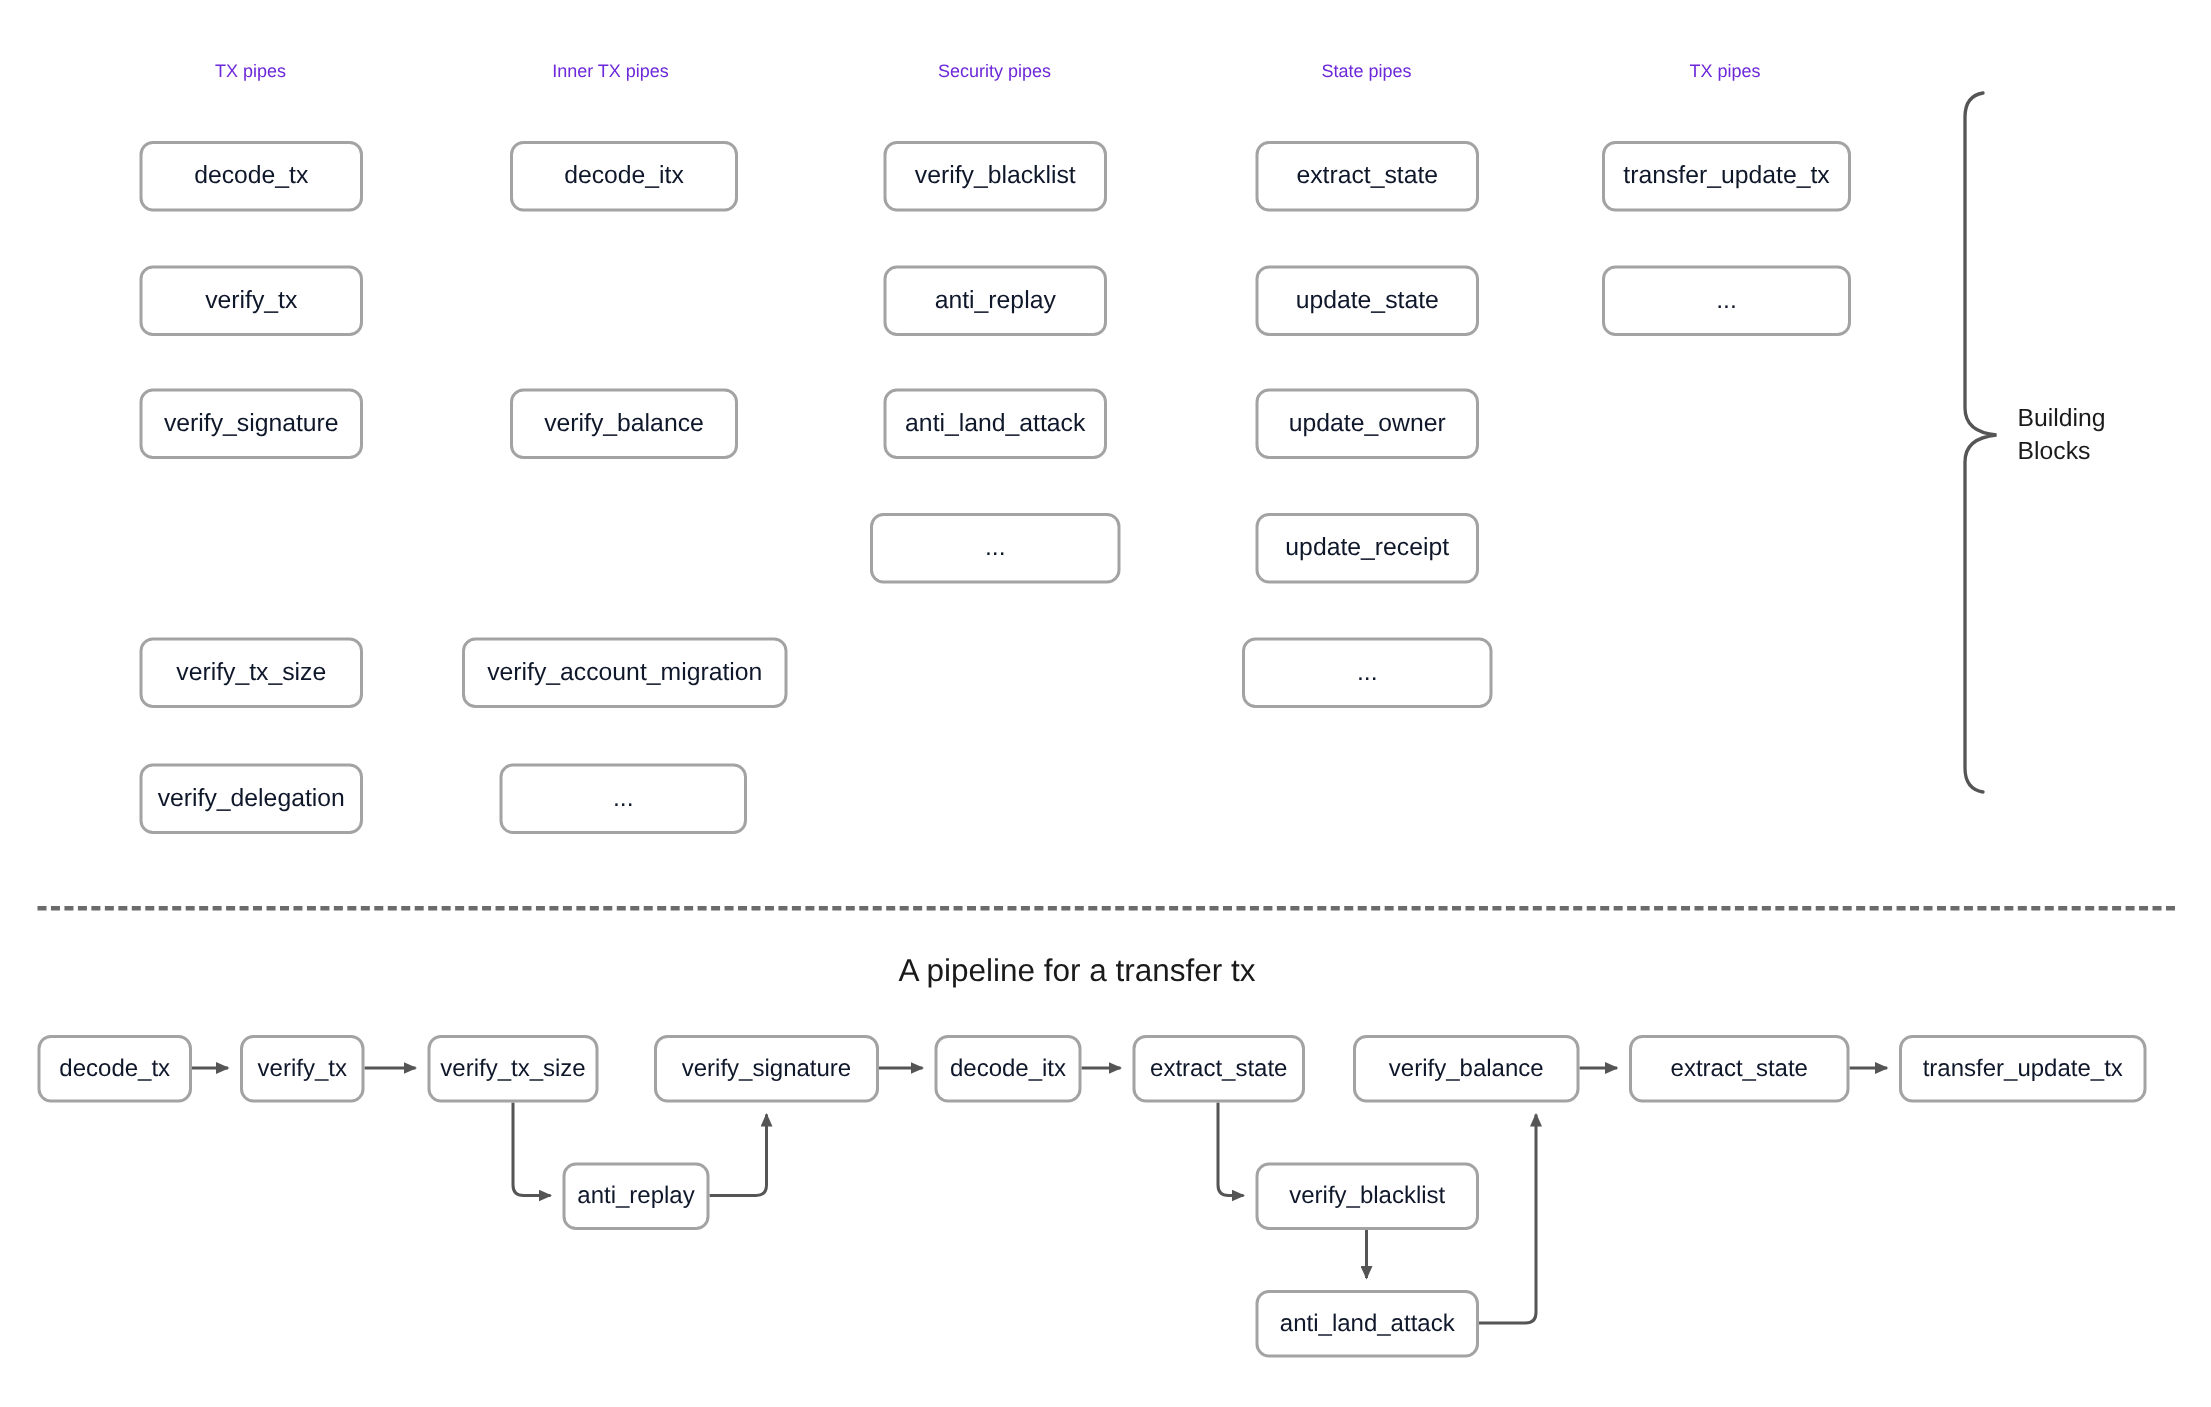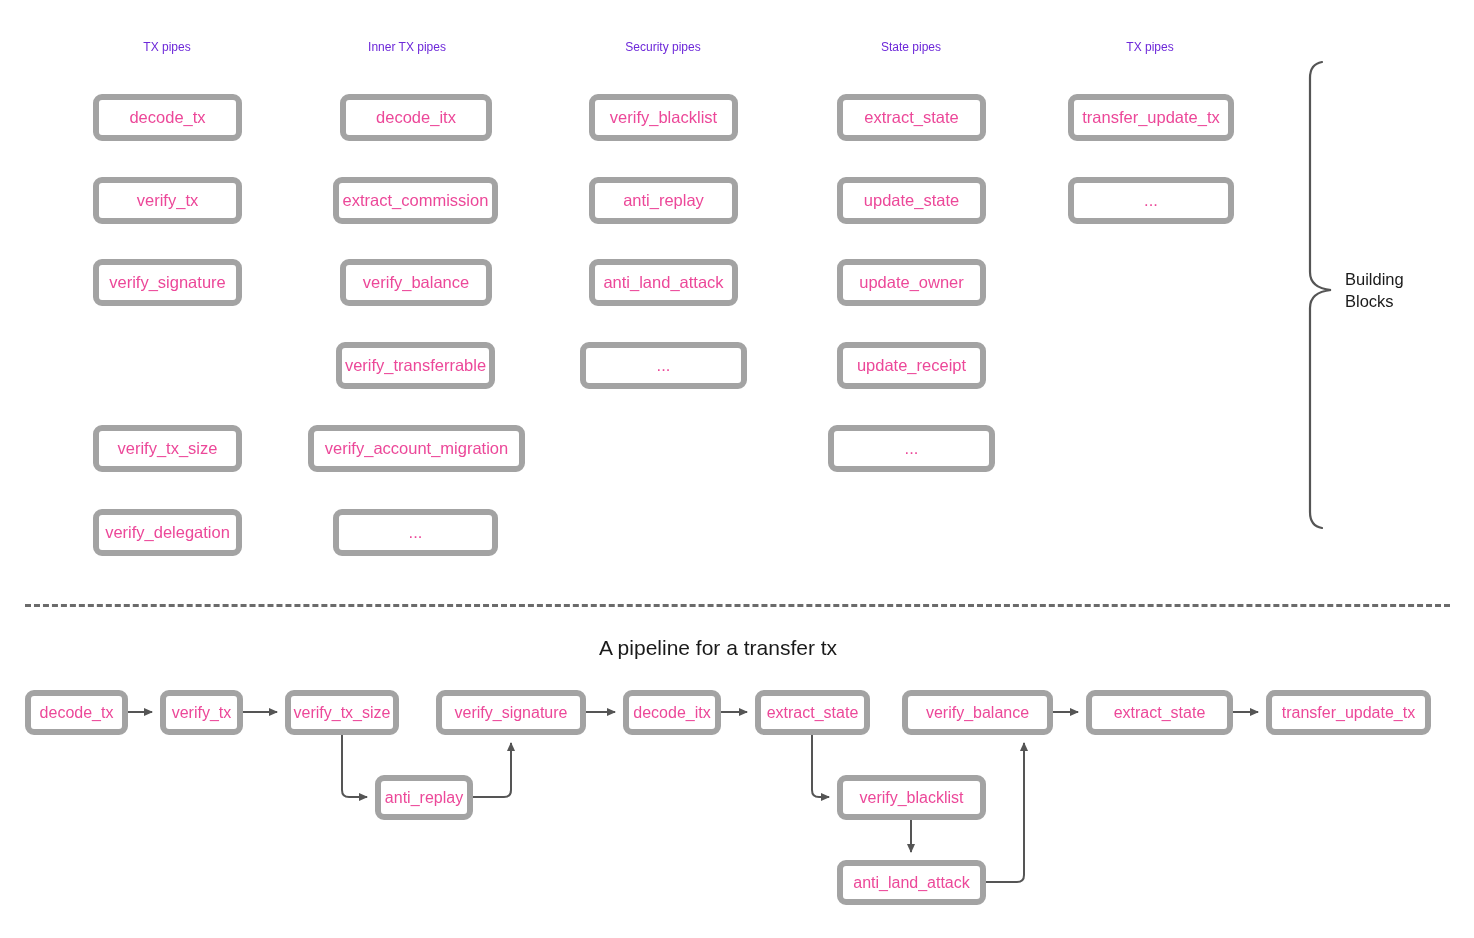--- a/index.html
+++ b/index.html
@@ -15,28 +15,28 @@
     position: relative;
     width: 1474px;
     height: 938px;
     background: #ffffff;
     overflow: hidden;
   }
   
   .node {
     position: absolute;
     box-sizing: border-box;
-    border: 6px solid #a3a3a3;
+    border: 2px solid #a3a3a3;
     border-radius: 9px;
     background: #ffffff;
     display: flex;
     align-items: center;
     justify-content: center;
     font-size: 16.5px;
-    color: #ec4899;
+    color: #0f172a;
     white-space: nowrap;
     line-height: 1;
   }
   .node.small { font-size: 16px; }
   .node .lbl {
     display: block;
     text-align: center;
   }
   
   .col-head {
@@ -136,29 +136,23 @@
   <div class="node" style="left:93px;  top:425px; width:149px; height:47px;">
       <span class="lbl">verify_tx_size</span>
     </div>
   <div class="node" style="left:93px;  top:509px; width:149px; height:47px;">
       <span class="lbl">verify_delegation</span>
     </div>
 
   <div class="node" style="left:340px; top:94px;  width:152px; height:47px;">
       <span class="lbl">decode_itx</span>
     </div>
-  <div class="node" style="left:333px; top:177px; width:165px; height:47px;">
-      <span class="lbl">extract_commission</span>
-    </div>
   <div class="node" style="left:340px; top:259px; width:152px; height:47px;">
       <span class="lbl">verify_balance</span>
     </div>
-  <div class="node" style="left:336px; top:342px; width:159px; height:47px;">
-      <span class="lbl">verify_transferrable</span>
-    </div>
   <div class="node" style="left:308px; top:425px; width:217px; height:47px;">
       <span class="lbl">verify_account_migration</span>
     </div>
   <div class="node" style="left:333px; top:509px; width:165px; height:47px;">
       <span class="lbl">...</span>
     </div>
 
   <div class="node" style="left:589px; top:94px;  width:149px; height:47px;">
       <span class="lbl">verify_blacklist</span>
     </div>

